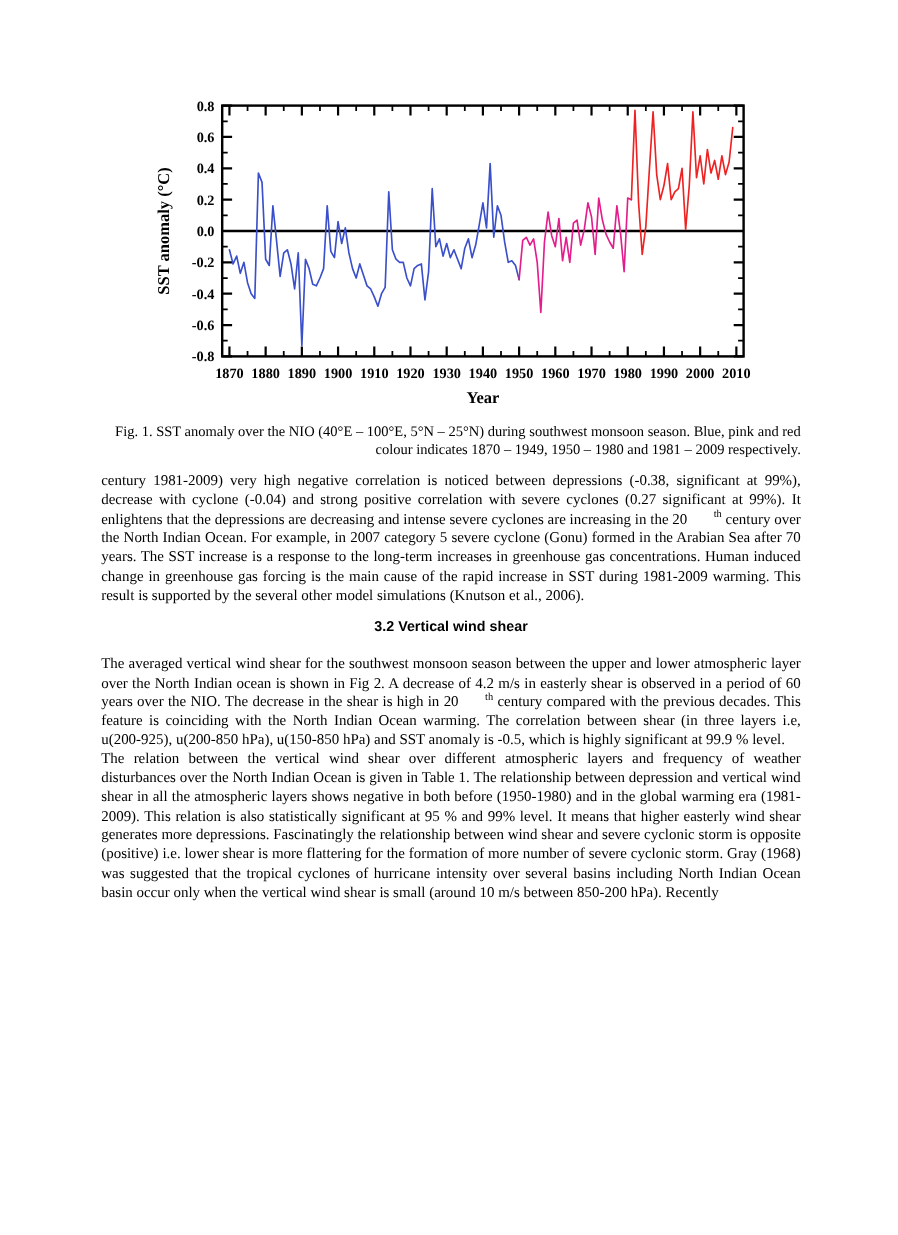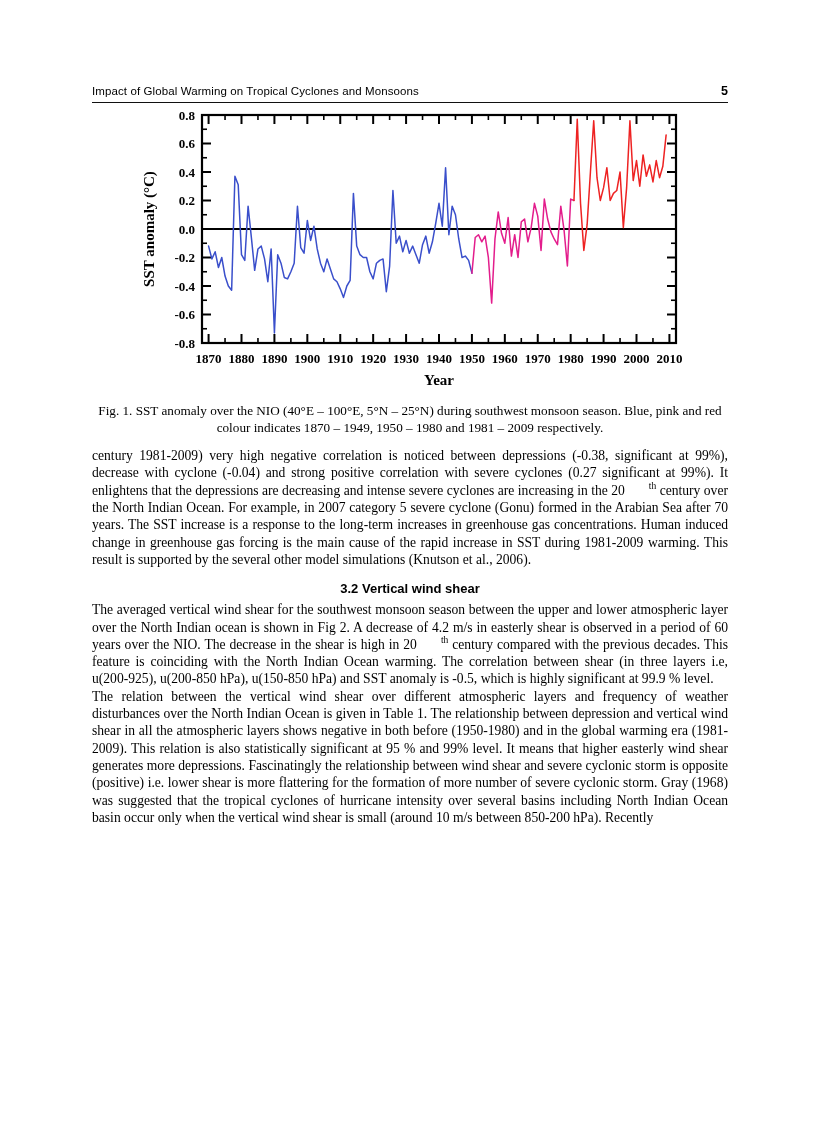--- a/index.html
+++ b/index.html
@@ -46,32 +46,32 @@
   .figure {
     display: flex;
     justify-content: center;
   }
   .figure svg { display: block; }
 
   .caption {
     margin-top: 10px;
     font-size: 13.2px;
     line-height: 16.6px;
-    text-align: center;
+    text-align: right;
   }
 
   
   p.body {
     font-size: 13.6px;
     line-height: 17.3px;
     text-align: justify;
     margin: 0;
   }
   p.para-1 { margin-top: 11px; }
-  p.para-shear { margin-top: 4px; }
+  p.para-shear { margin-top: 16px; }
   p.para-relation { margin-top: 0px; }
 
   h3.section {
     font-family: "Liberation Sans", sans-serif;
     font-size: 13px;
     font-weight: bold;
     margin: 13px 0 1px 0;
     line-height: 16px;
     text-align: center;
   }
@@ -90,24 +90,20 @@
     font-size: 15px;
     fill: #000;
   }
 </style>
 </head>
 <body>
 
 <div class="page">
   <div class="content">
 
-    <div class="header">
-      <span class="header-title">Impact of Global Warming on Tropical Cyclones and Monsoons</span>
-      <span class="header-page">5</span>
-    </div>
 
     <div class="figure">
       <svg id="sst-chart" width="560" height="290" viewBox="0 0 560 290">
 
       <rect x="72" y="12" width="474" height="228" fill="none" stroke="#000000" stroke-width="2.2"></rect>
           <line x1="72" y1="12" x2="81" y2="12" stroke="#000000" stroke-width="2"></line>
           <line x1="546" y1="12" x2="537" y2="12" stroke="#000000" stroke-width="2"></line>
           <text x="65" y="16.6" text-anchor="end" class="axis-num">0.8</text>
           <line x1="72" y1="40.50000000000003" x2="81" y2="40.50000000000003" stroke="#000000" stroke-width="2"></line>
           <line x1="546" y1="40.50000000000003" x2="537" y2="40.50000000000003" stroke="#000000" stroke-width="2"></line>

